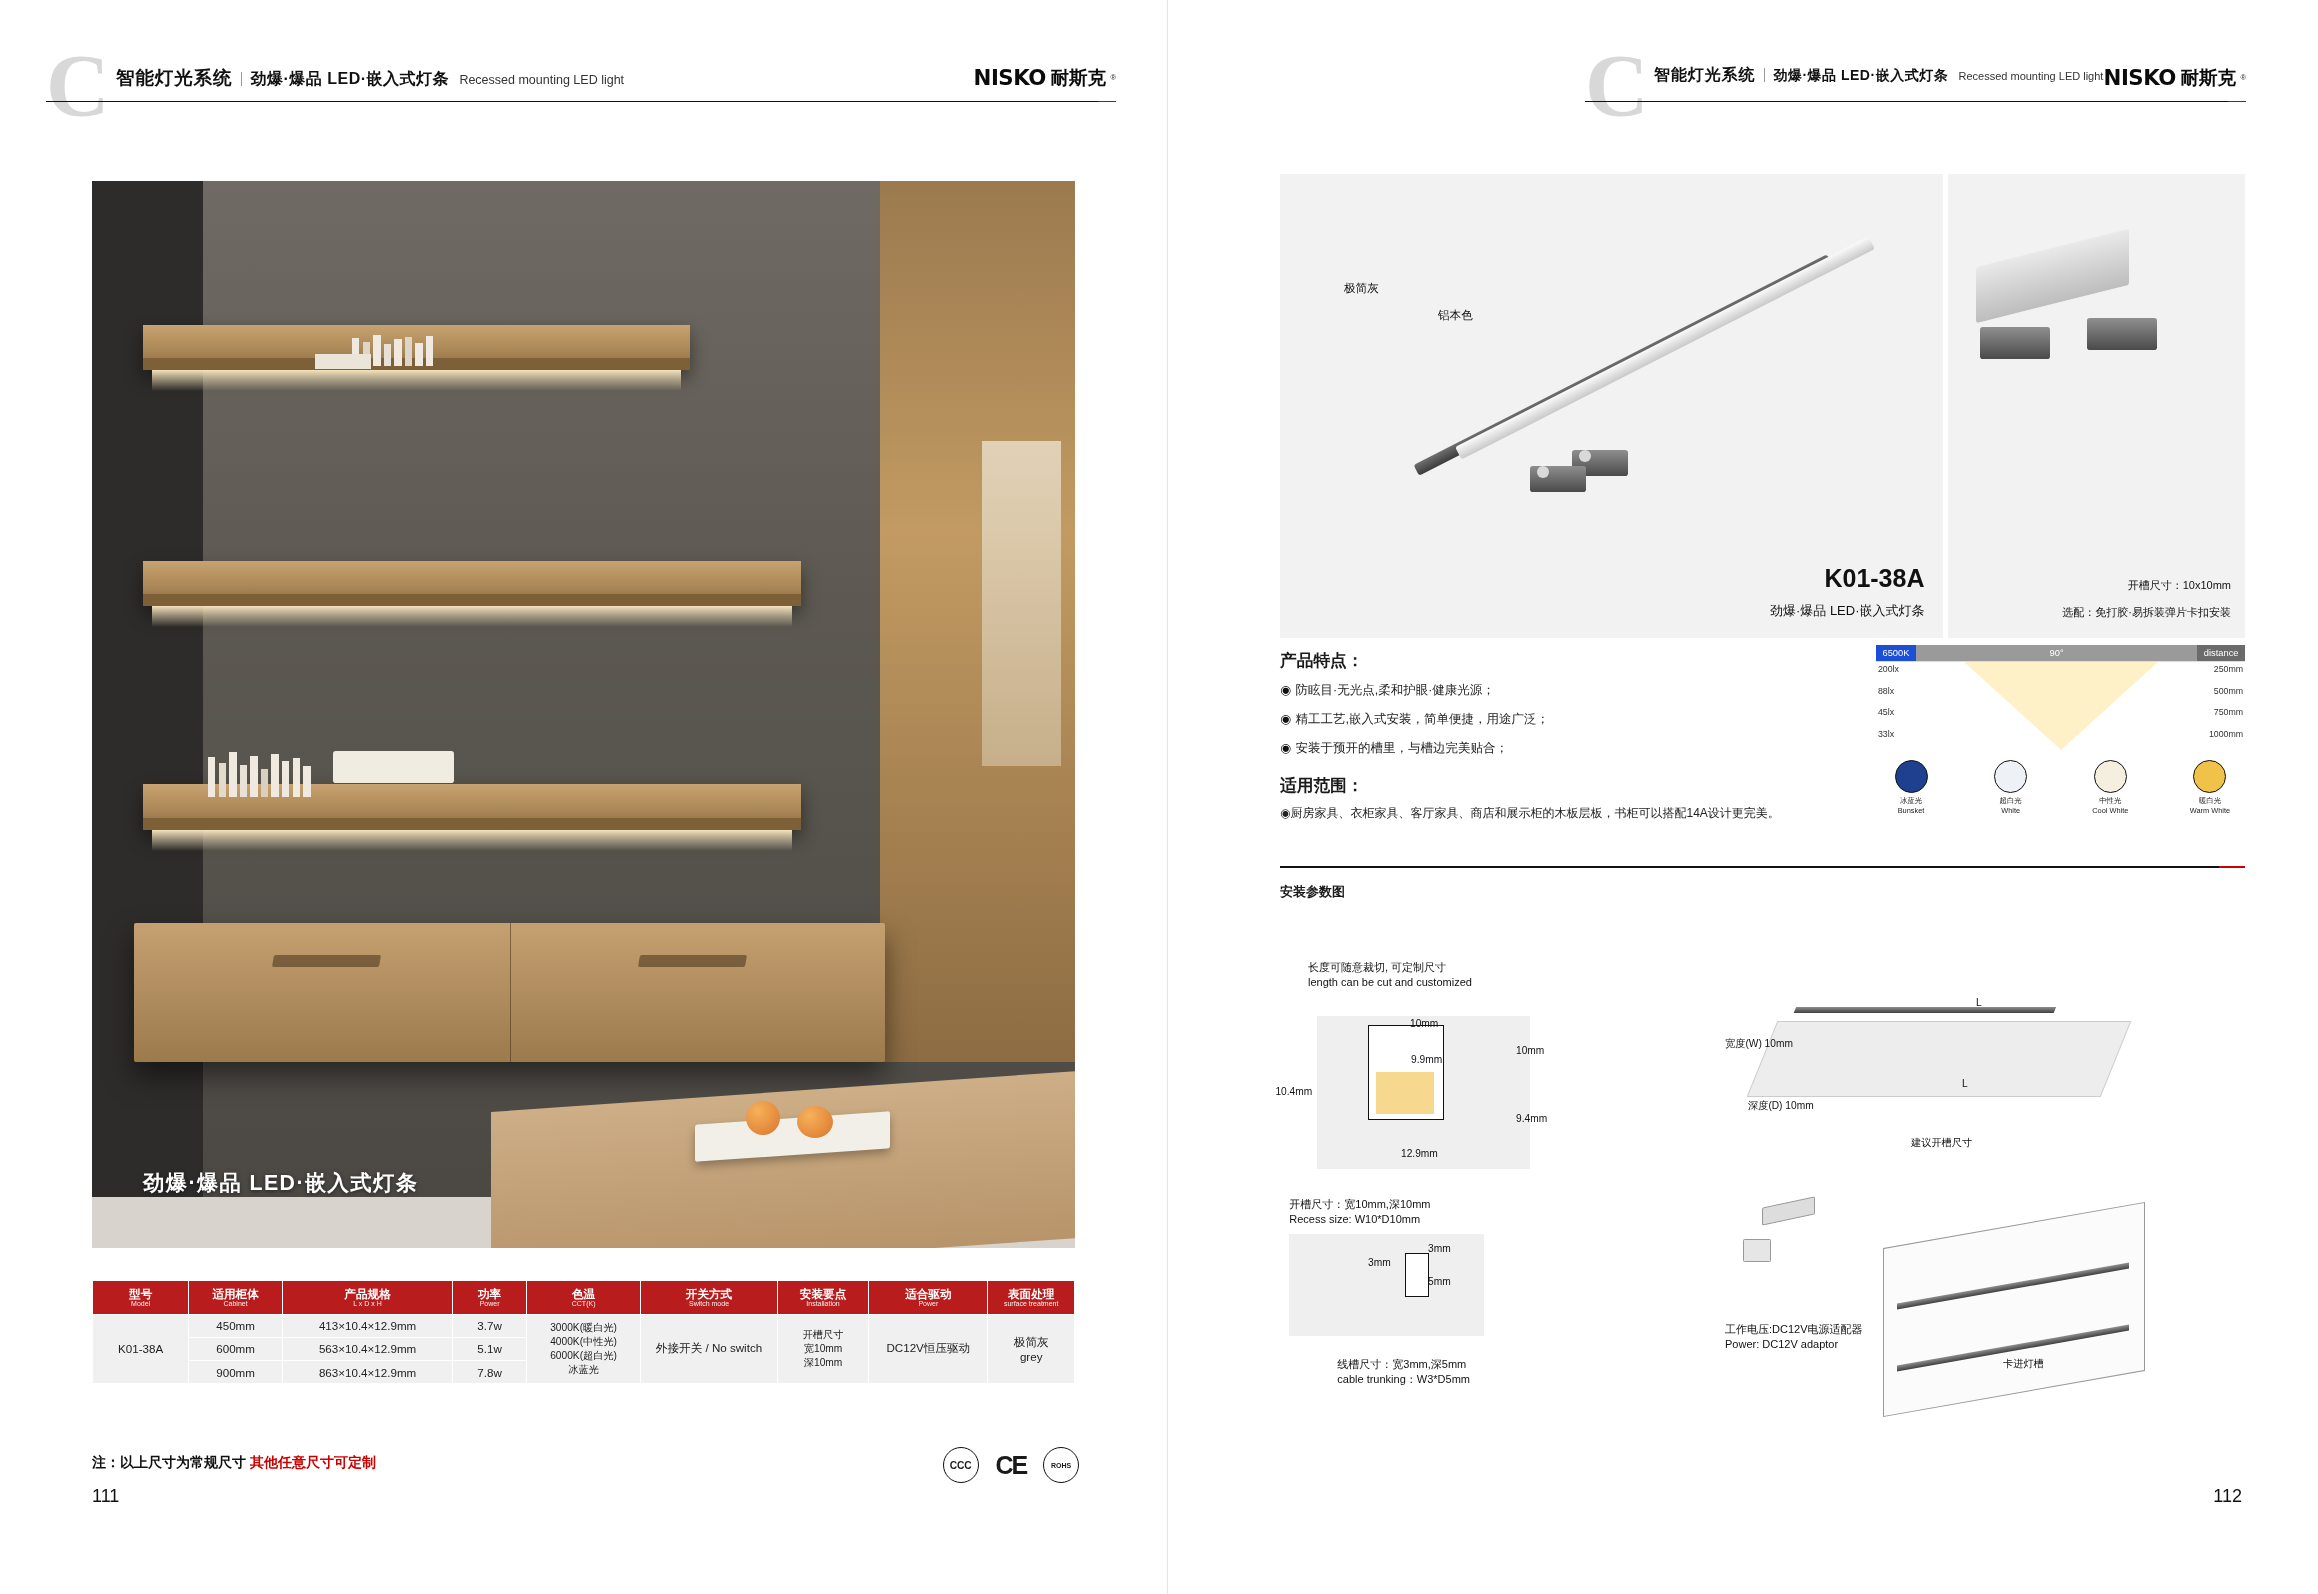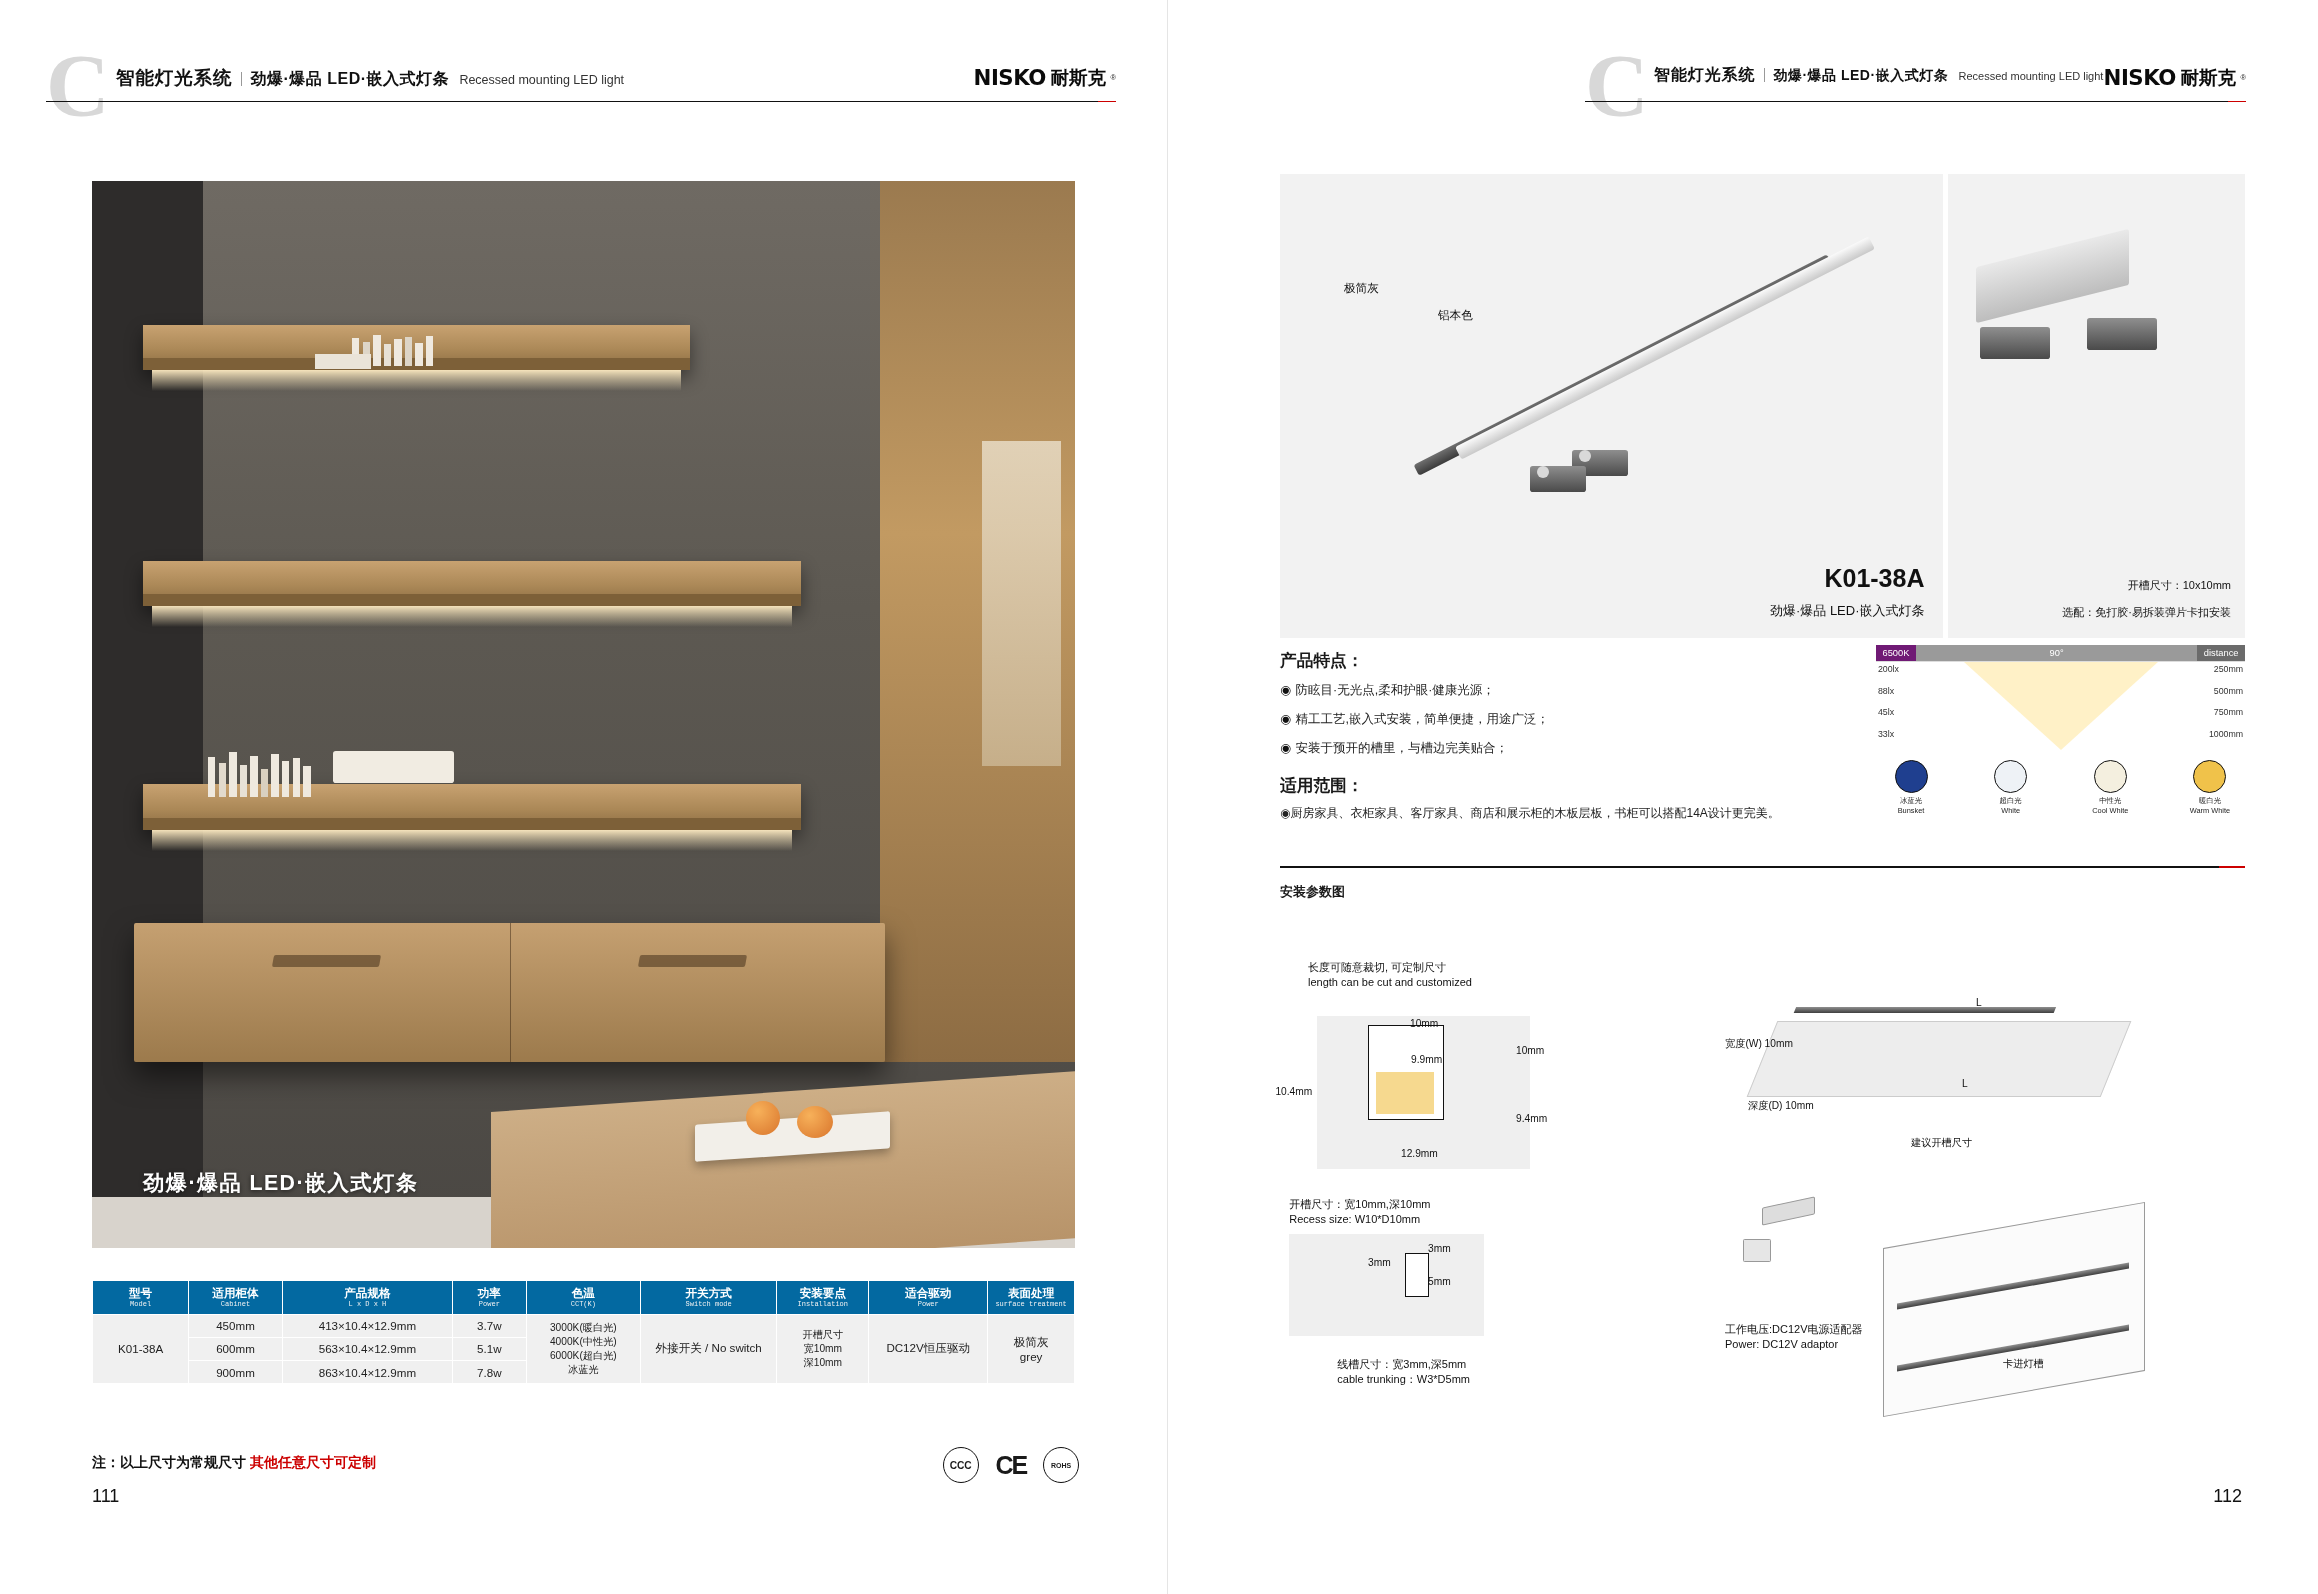--- a/index.html
+++ b/index.html
@@ -56,22 +56,22 @@
   .books{position:absolute;bottom:0;display:flex;align-items:flex-end;gap:3.2px;}
   .books i{display:block;width:7.4px;background:#efe9df;}
   .tray{position:absolute;left:603px;top:937px;width:195px;height:37px;background:#f2efe9;
     border-radius:2.8px;transform:skewY(-4deg);box-shadow:0 4.6px 9.3px rgba(0,0,0,.3);}
   .fruit{position:absolute;border-radius:50%;background:radial-gradient(circle at 35% 30%,#f7b15a,#d9752c);}
   .cap{position:absolute;left:51px;bottom:51px;font-size:21.3px;font-weight:700;color:#fff;
     letter-spacing:1.4px;text-shadow:0 0.9px 4.6px rgba(0,0,0,.6);}
 
   
   .tbl{position:absolute;left:92px;top:1280px;width:983px;border-collapse:collapse;}
-  .tbl th{background:#0369a1;color:#fff;font-size:11.6px;font-weight:700;padding:5.6px 1.9px;
-    border:0.9px solid #fff;line-height:1.15;font-family:Liberation Mono, monospace;}
+  .tbl th{background:#b91c1c;color:#fff;font-size:11.6px;font-weight:700;padding:5.6px 1.9px;
+    border:0.9px solid #fff;line-height:1.15;}
   .tbl th small{display:block;font-size:7px;font-weight:400;color:#f2f2f2;}
   .tbl td{border:0.9px solid #fff;background:#f0f0f0;text-align:center;font-size:11.6px;padding:4.6px 2.8px;color:#222;}
   .tbl td.small{font-size:10.2px;}
   .note{position:absolute;left:92px;top:1454px;font-size:14px;font-weight:700;color:#111;}
   .note .red{color:#c00;}
   .certs{position:absolute;right:88px;top:1447px;display:flex;align-items:center;gap:16.7px;}
   .certs .c{width:34px;height:34px;border:1.4px solid #111;border-radius:50%;display:flex;
     align-items:center;justify-content:center;font-size:10.2px;font-weight:700;}
   .certs .ce{font-size:25px;font-weight:700;letter-spacing:-1.9px;}
   .pageno{position:absolute;bottom:88px;font-size:18px;color:#111;}
@@ -96,21 +96,21 @@
   .feat{position:absolute;left:1280px;top:649px;width:584px;}
   .feat h3{font-size:16.7px;margin:0 0 10.2px 0;font-weight:700;}
   .feat p{font-size:12.5px;margin:0 0 12px 0;color:#222;}
   .feat p .b{color:#111;margin-right:4.6px;}
   .scope{position:absolute;left:1280px;top:774px;width:719px;}
   .scope h3{font-size:16.7px;margin:0 0 8.3px 0;font-weight:700;}
   .scope p{font-size:12px;margin:0;color:#222;}
 
   .distbox{position:absolute;left:1876px;top:645px;width:369px;}
   .dbar{display:flex;font-size:9.3px;color:#fff;}
-  .dbar .k{background:#701a75;padding:2.8px 6.5px;}
+  .dbar .k{background:#1d4ed8;padding:2.8px 6.5px;}
   .dbar .m{flex:1;background:#9a9a9a;text-align:center;padding:2.8px 0;}
   .dbar .r{background:#6b6b6b;padding:2.8px 6.5px;}
   .dgrid{position:relative;height:88px;background:#fff;border-top:0.9px solid #ddd;}
   .drow{position:absolute;font-size:8.8px;color:#333;}
   .ccts{display:flex;justify-content:space-between;margin-top:10.2px;}
   .cct{text-align:center;width:70px;}
   .cct .bulb{width:31px;height:31px;border-radius:50%;margin:0 auto 3.7px;
     border:1.4px solid #111;display:block;}
   .cct .n{font-size:7.4px;color:#222;line-height:1.25;}
 

